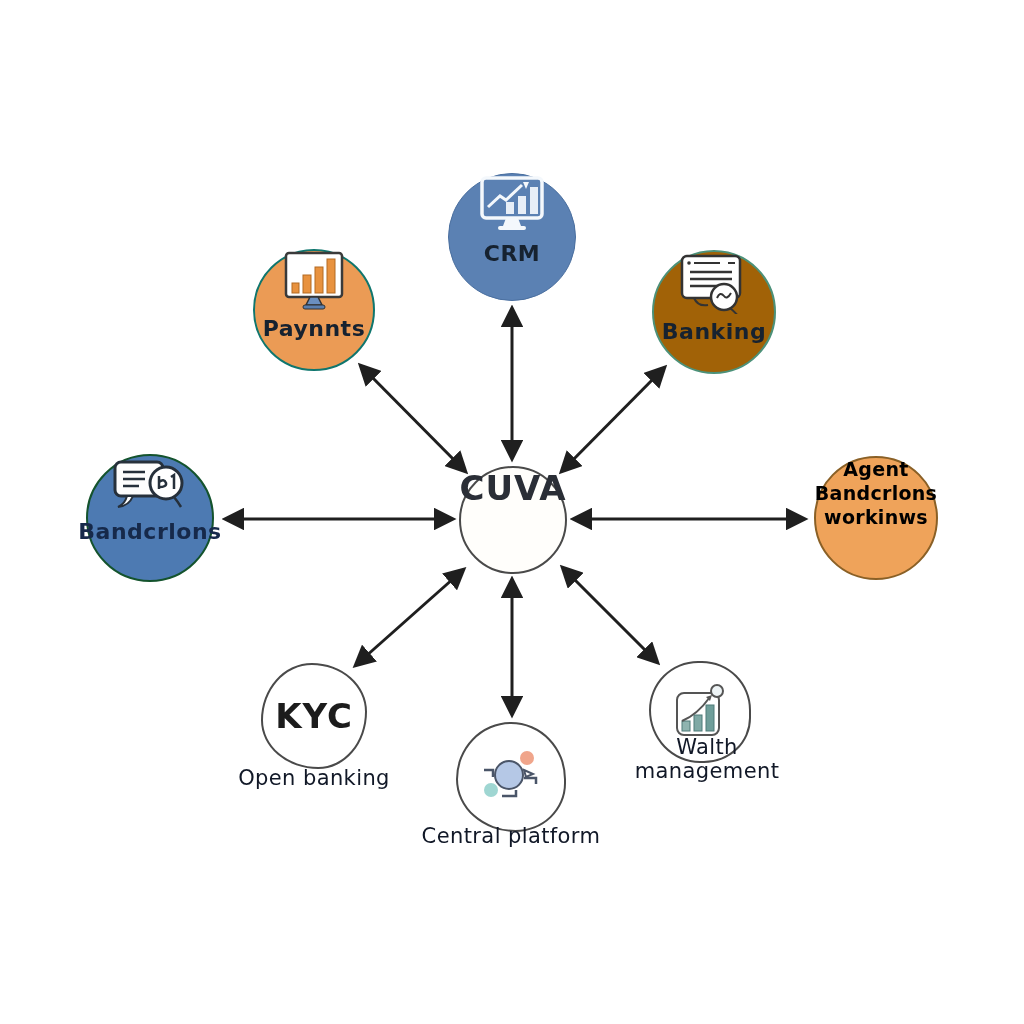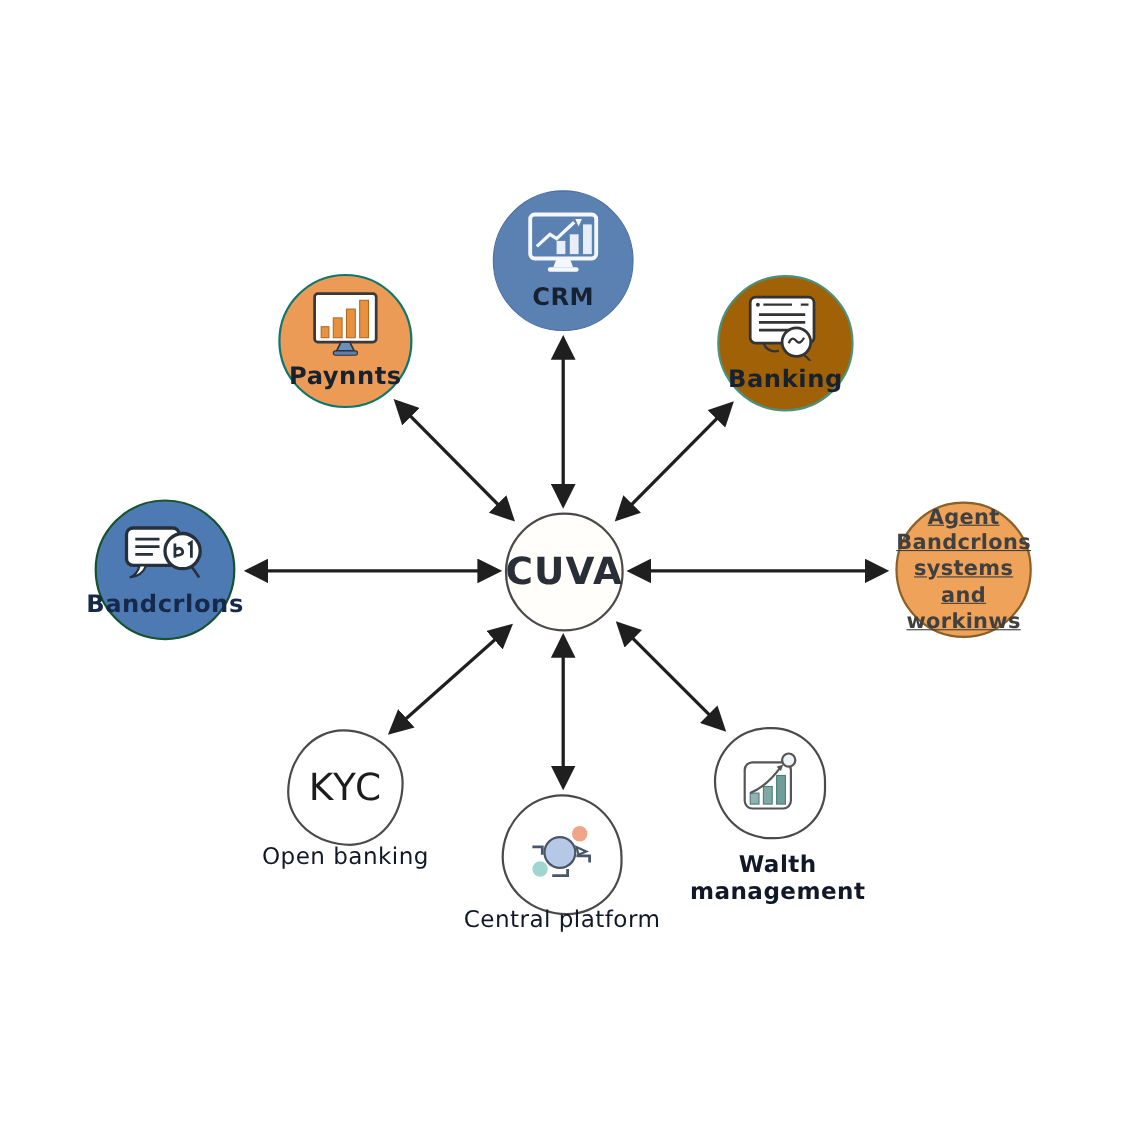--- a/index.html
+++ b/index.html
@@ -3,57 +3,57 @@
 <meta charset="utf-8">
 <style>
   html,body{margin:0;padding:0;background:#ffffff;}
   body{
     width:1024px;height:1024px;position:relative;overflow:hidden;
     font-family:"DejaVu Sans", sans-serif;
   }
   #arrows{position:absolute;left:0;top:0;width:1024px;height:1024px;z-index:1;}
   .node{
     position:absolute;z-index:2;border-radius:50%;
-    display:flex;flex-direction:column;align-items:center;justify-content:center;
+    display:flex;flex-direction:column;align-items:center;
     box-sizing:border-box;text-align:center;
   }
   .node .icon{display:block;}
   .node-label{
     font-size:22px;font-weight:600;color:#162230;letter-spacing:.5px;margin-top:5px;
   }
   
   .crm{left:448px;top:173px;width:128px;height:128px;background:#5b81b3;border:1px solid #4a6f9f;}
   .payments{left:253px;top:249px;width:122px;height:122px;background:#eb9b55;border:2px solid #0f766e;}
   .banking{left:652px;top:250px;width:124px;height:124px;background:#a16207;border:2px solid #4c9179;}
   .interactions{left:86px;top:454px;width:128px;height:128px;background:#4d7ab2;border:2px solid #14532d;}
   .interactions .node-label{color:#16294a;}
   .agent{left:814px;top:456px;width:124px;height:124px;background:#efa35a;border:2px solid #8a6026;}
-  .agent-text{font-size:19px;font-weight:600;color:#404040;line-height:1.25;letter-spacing:.3px;text-decoration:underline;}
+  .agent-text{font-size:19px;font-weight:600;color:#000000;line-height:1.25;letter-spacing:.3px;}
   
   .cuva{
     left:459px;top:466px;width:108px;height:108px;background:#fffefb;
     border:2px solid #4a4a4a;z-index:2;
   }
   .cuva-text{font-size:34px;font-weight:600;color:#2a2e36;letter-spacing:1px;}
   
   .wcircle{
     position:absolute;z-index:2;background:#ffffff;border:2px solid #4a4a4a;
     display:flex;align-items:center;justify-content:center;box-sizing:border-box;
   }
   .kyc{left:261px;top:663px;width:106px;height:106px;border-radius:48% 52% 46% 54% / 54% 46% 54% 46%;}
-  .kyc-text{font-size:34px;font-weight:400;color:#1c1c1c;letter-spacing:1px;}
+  .kyc-text{font-size:34px;font-weight:700;color:#1c1c1c;letter-spacing:1px;}
   .platform{left:456px;top:722px;width:110px;height:110px;border-radius:50% 50% 46% 54% / 52% 52% 44% 48%;}
   .wealth{left:649px;top:661px;width:102px;height:102px;border-radius:50% 50% 48% 52% / 50% 50% 46% 54%;}
   .caption{
     position:absolute;z-index:2;text-align:center;font-size:21px;font-weight:500;
     color:#111827;letter-spacing:.4px;
   }
   .cap-kyc{left:224px;top:766px;width:180px;text-align:center;}
   .cap-platform{left:411px;top:824px;width:200px;}
-  .cap-wealth{left:602px;top:774px;width:210px;font-weight:bold;}
+  .cap-wealth{left:602px;top:735px;width:210px;}
 </style>
 </head>
 <body>
 
 <svg id="arrows" viewBox="0 0 1024 1024">
   <defs>
     <marker id="ah" viewBox="0 0 10 10" refX="8" refY="5" markerWidth="7.5" markerHeight="7.5" orient="auto-start-reverse">
       <path d="M0,0 L10,5 L0,10 z" fill="#1f1f1f"></path>
     </marker>
   </defs>
@@ -125,21 +125,20 @@
     <path d="M48,20 v13 m0,-7 q5,-4 7,1 q1,4 -7,4" fill="none" stroke="#26303b" stroke-width="2.5"></path>
     <path d="M60,21 l3,-2 v14" fill="none" stroke="#26303b" stroke-width="2.5"></path>
   </svg>
   <div class="node-label">Bandcrlons</div>
 </div>
 
 <div class="node agent">
   <div class="agent-text">
     <div>Agent</div>
     <div>Bandcrlons</div>
-    <div>systems and</div>
     <div>workinws</div>
   </div>
 </div>
 
 <div class="node cuva">
   <span class="cuva-text">CUVA</span>
 </div>
 
 <div class="wcircle kyc">
   <span class="kyc-text">KYC</span>

